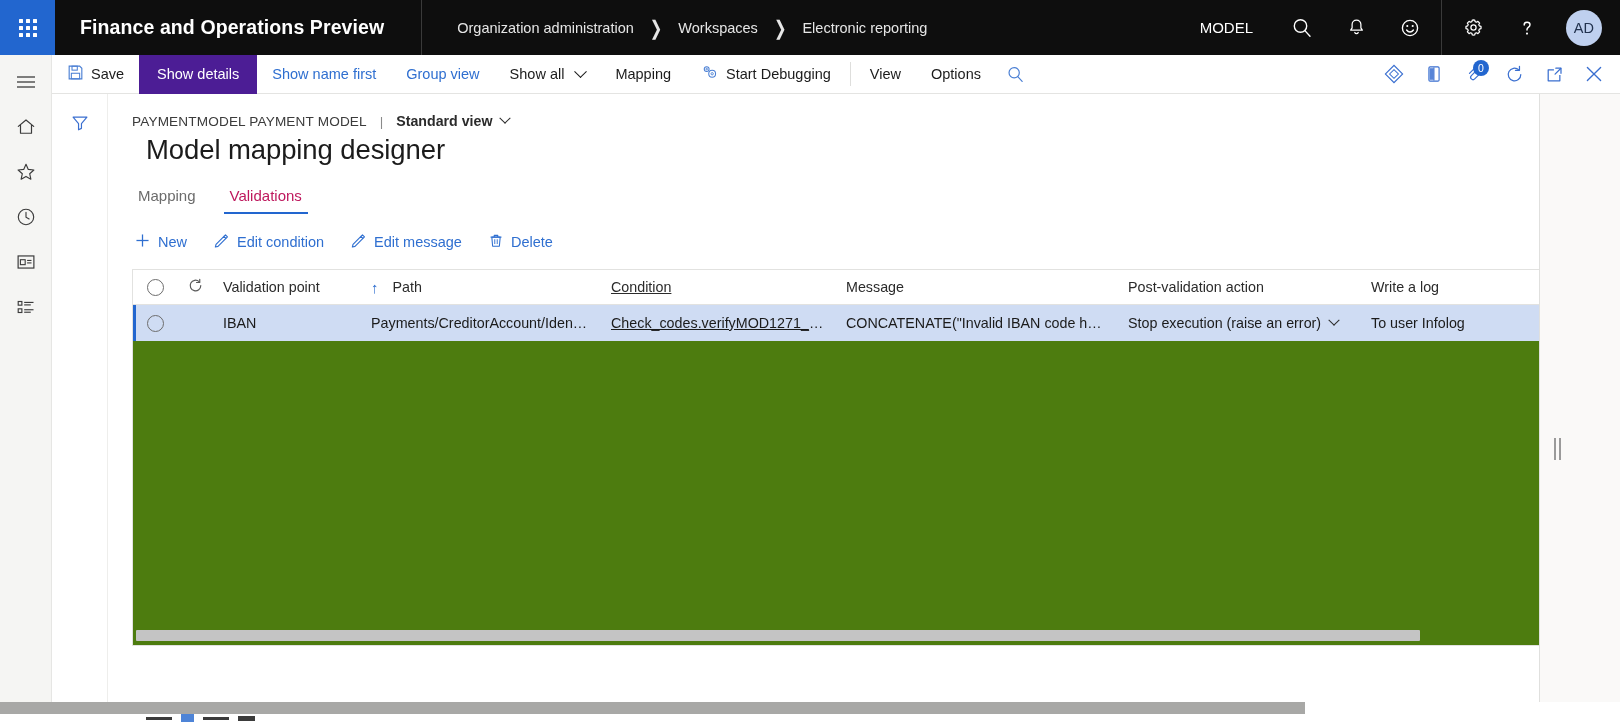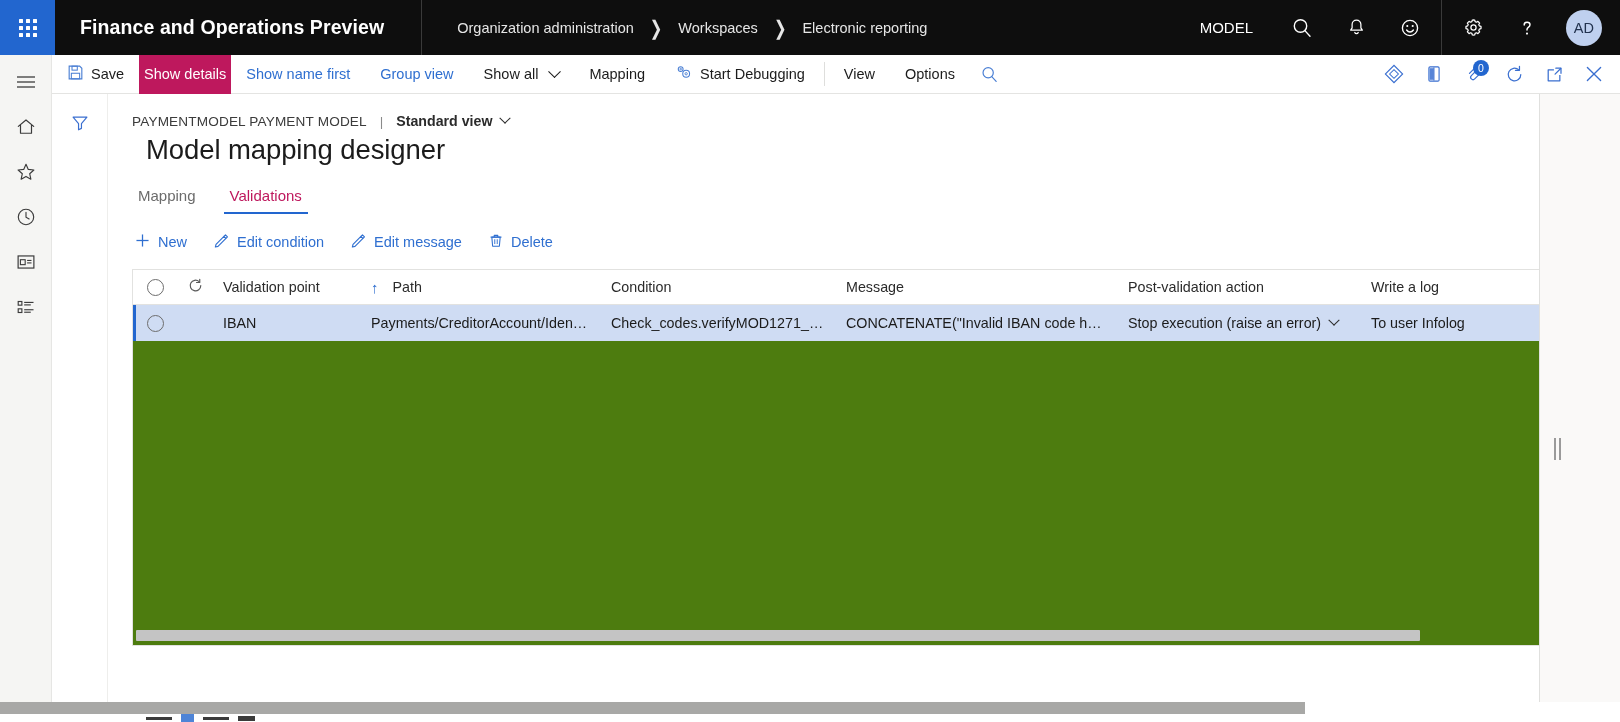--- a/index.html
+++ b/index.html
@@ -76,21 +76,21 @@
     position: absolute; top: 55px; left: 52px; width: 1568px; height: 39px;
     background: #ffffff; border-bottom: 1px solid #e4e4e2;
     display: flex; align-items: center;
   }
   .ap-btn {
     height: 39px; display: flex; align-items: center; gap: 7px;
     padding: 0 15px; font-size: 14.5px; color: #1b1b1b; cursor: pointer;
     white-space: nowrap;
   }
   .ap-btn.link { color: #2f6fd0; }
-  .ap-btn.active { background: #be185d; color: #ffffff; padding: 0 5px; }
+  .ap-btn.active { background: #4c1d95; color: #ffffff; padding: 0 18px; }
   .ap-btn.plain { color: #1b1b1b; }
   .ap-sep { width: 1px; height: 24px; background: #dededc; margin: 0 4px; }
   .caret {
     display: inline-block; width: 9px; height: 9px;
     border-right: 1.4px solid currentColor; border-bottom: 1.4px solid currentColor;
     transform: rotate(45deg) translate(-2px,-2px); margin-left: 5px;
   }
   .ap-right { margin-left: auto; display: flex; align-items: center; height: 39px; padding-right: 6px; }
   .ap-ico {
     width: 40px; height: 39px; display: flex; align-items: center; justify-content: center;
@@ -165,21 +165,21 @@
   }
   .grid-row.selected::before {
     content: ""; position: absolute; left: 0; top: 0; width: 3px; height: 36px; background: #2266cf;
   }
   .cell { font-size: 14.3px; color: #1b1b1b; padding: 0 10px; white-space: nowrap; overflow: hidden; text-overflow: ellipsis; }
   .hcell { font-size: 14.3px; color: #2b2b2b; padding: 0 10px; white-space: nowrap; display: flex; align-items: center; }
   .c-check { width: 44px; display: flex; align-items: center; justify-content: center; flex: 0 0 44px; }
   .c-refresh { width: 36px; display: flex; align-items: center; justify-content: center; flex: 0 0 36px; }
   .c-vp    { flex: 0 0 148px; }
   .c-path  { flex: 0 0 240px; display: flex; align-items: center; }
-  .c-cond  { flex: 0 0 235px; }
+  .c-cond  { flex: 0 0 235px; text-decoration: underline; }
   .c-msg   { flex: 0 0 282px; }
   .c-pva   { flex: 0 0 243px; display: flex; align-items: center; }
   .c-log   { flex: 1 1 auto; }
   .sel-circle {
     width: 17px; height: 17px; border-radius: 50%; border: 1.4px solid #6d6d6d; background: transparent;
     cursor: pointer;
   }
   .sortarrow { color: #2f6fd0; font-size: 15px; margin-right: 14px; display: inline-block; }
   .dd-chev {
     display: inline-block; width: 8px; height: 8px;

